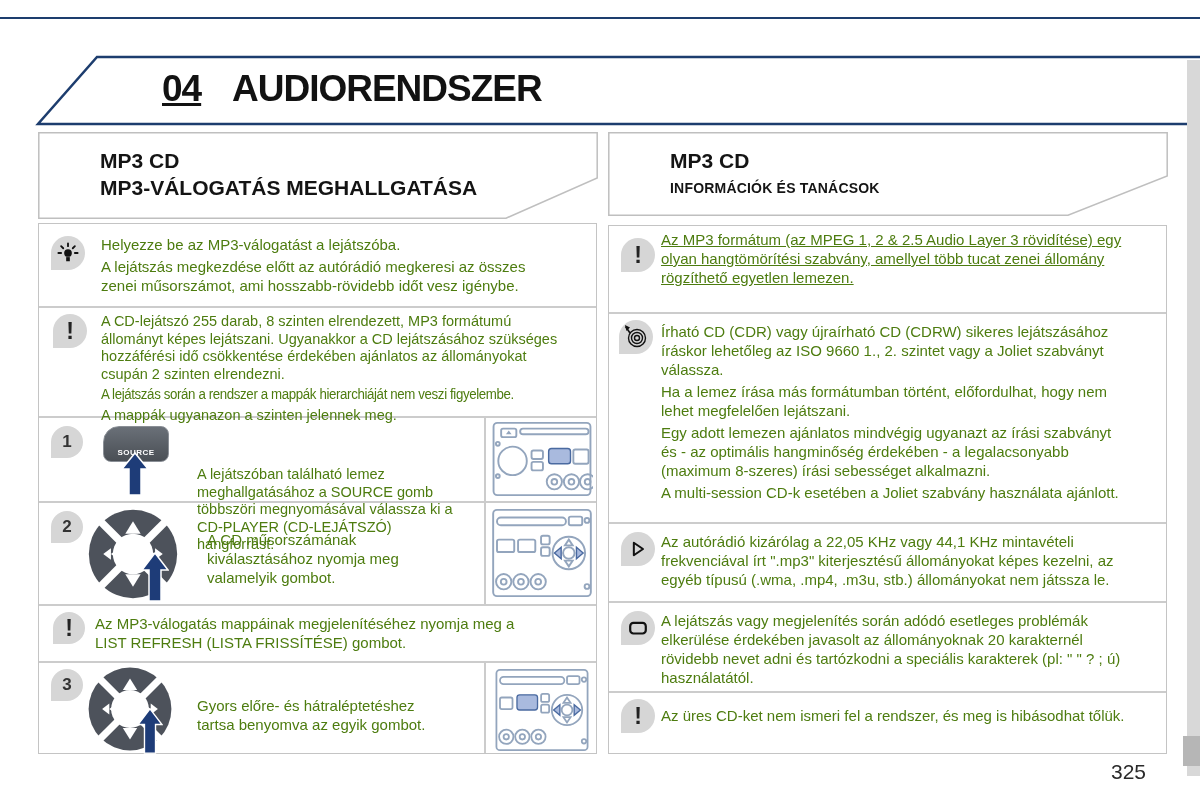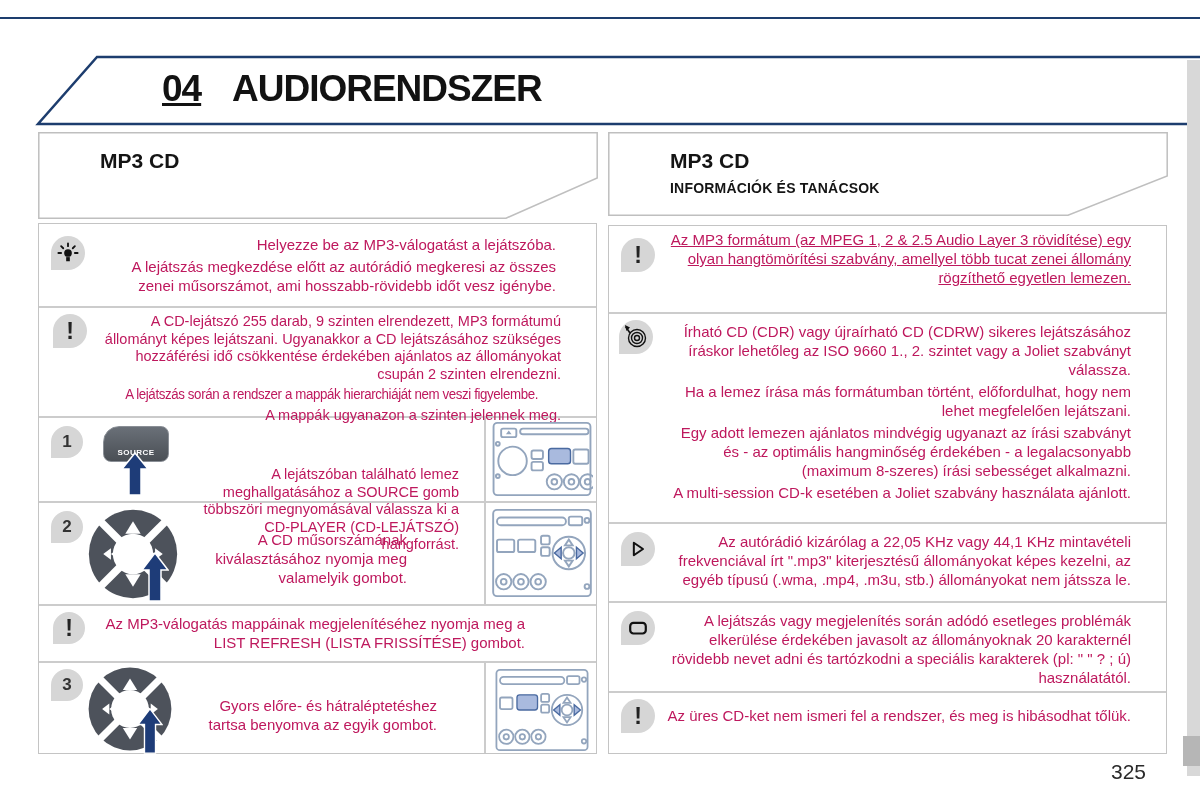--- a/index.html
+++ b/index.html
@@ -29,21 +29,21 @@
   .sep-h{position:absolute;left:0;right:0;height:1.5px;background:#cccccc;}
   .sep-v{position:absolute;width:1.5px;background:#cccccc;}
 
   
   .blob{position:absolute;width:34px;height:34px;background:#d6d6d6;
         border-radius:17px 17px 17px 0;display:flex;align-items:center;justify-content:center;}
   .blob .bang{font-weight:bold;font-size:23px;color:#222;line-height:1;}
   .blob .num{font-weight:bold;font-size:17px;color:#333;}
 
   p{margin:0 0 3px 0;}
-  .txt{position:absolute;font-size:15px;line-height:19px;color:#be185d;text-align:right;}
+  .txt{position:absolute;font-size:15px;line-height:19px;color:#4d7c0f;}
   .txt-sm{font-size:14.5px;line-height:17.5px;}
   .condensed{font-size:14px;letter-spacing:-.4px;transform:scaleX(.95);transform-origin:0 50%;white-space:nowrap;}
 
   
   .srcbtn-wrap{position:absolute;width:70px;height:74px;}
   .srcbtn{position:absolute;left:0;top:2px;width:64px;height:34px;border-radius:16px 8px 8px 8px;
           background:linear-gradient(#6a7078,#4a4f55);border:1px solid #8a8f96;
           display:flex;align-items:center;justify-content:center;}
   .srcbtn span{color:#fff;font-size:8px;font-weight:bold;letter-spacing:.5px;margin-top:16px;}
   .dpad{position:absolute;width:96px;height:96px;}
@@ -66,20 +66,21 @@
 
   <div class="edge-strip"></div>
   <div class="edge-tab"></div>
   <div class="page-num">325</div>
 
   <div class="headbox" style="left:38px;top:132px;">
     <svg width="560" height="87">
         <path d="M0.8 0.8 L559.2 0.8 L559.2 46 L468 86.2 L0.8 86.2 Z" fill="#ffffff" stroke="#bfbfbf" stroke-width="1.5"></path>
       </svg>
     <div class="hb-l1">MP3 CD</div>
+    <div class="hb-l2">MP3-VÁLOGATÁS MEGHALLGATÁSA</div>
   </div>
 
   <div class="cbox" style="left:38px;top:223px;width:557px;height:529px;">
     <div class="sep-h" style="top:82px;"></div>
     <div class="sep-h" style="top:192px;"></div>
     <div class="sep-h" style="top:277px;"></div>
     <div class="sep-h" style="top:380px;"></div>
     <div class="sep-h" style="top:437px;"></div>
     <div class="sep-v" style="left:445px;top:192px;height:188px;"></div>
     <div class="sep-v" style="left:445px;top:437px;height:92px;"></div>
@@ -99,21 +100,21 @@
     </div>
     <div class="txt" style="left:62px;top:11px;width:455px;">
       <p>Helyezze be az MP3-válogatást a lejátszóba.</p>
       <p>A lejátszás megkezdése előtt az autórádió megkeresi az összes zenei műsorszámot, ami hosszabb-rövidebb időt vesz igénybe.</p>
     </div>
 
     <div class="blob" style="left:14px;top:90px;">
         <span class="bang">!</span>
       </div>
     <div class="txt txt-sm" style="left:62px;top:89px;width:460px;">
-      <p>A CD-lejátszó 255 darab, 9 szinten elrendezett, MP3 formátumú állományt képes lejátszani. Ugyanakkor a CD lejátszásához szükséges hozzáférési idő csökkentése érdekében ajánlatos az állományokat csupán 2 szinten elrendezni.</p>
+      <p>A CD-lejátszó 255 darab, 8 szinten elrendezett, MP3 formátumú állományt képes lejátszani. Ugyanakkor a CD lejátszásához szükséges hozzáférési idő csökkentése érdekében ajánlatos az állományokat csupán 2 szinten elrendezni.</p>
       <p class="condensed">A lejátszás során a rendszer a mappák hierarchiáját nem veszi figyelembe.</p>
       <p>A mappák ugyanazon a szinten jelennek meg.</p>
     </div>
 
     <div class="blob" style="left:12px;top:202px;width:32px;height:32px;">
       <span class="num">1</span>
     </div>
     <div class="srcbtn-wrap" style="left:64px;top:200px;">
       <div class="srcbtn">
         <span>SOURCE</span>

